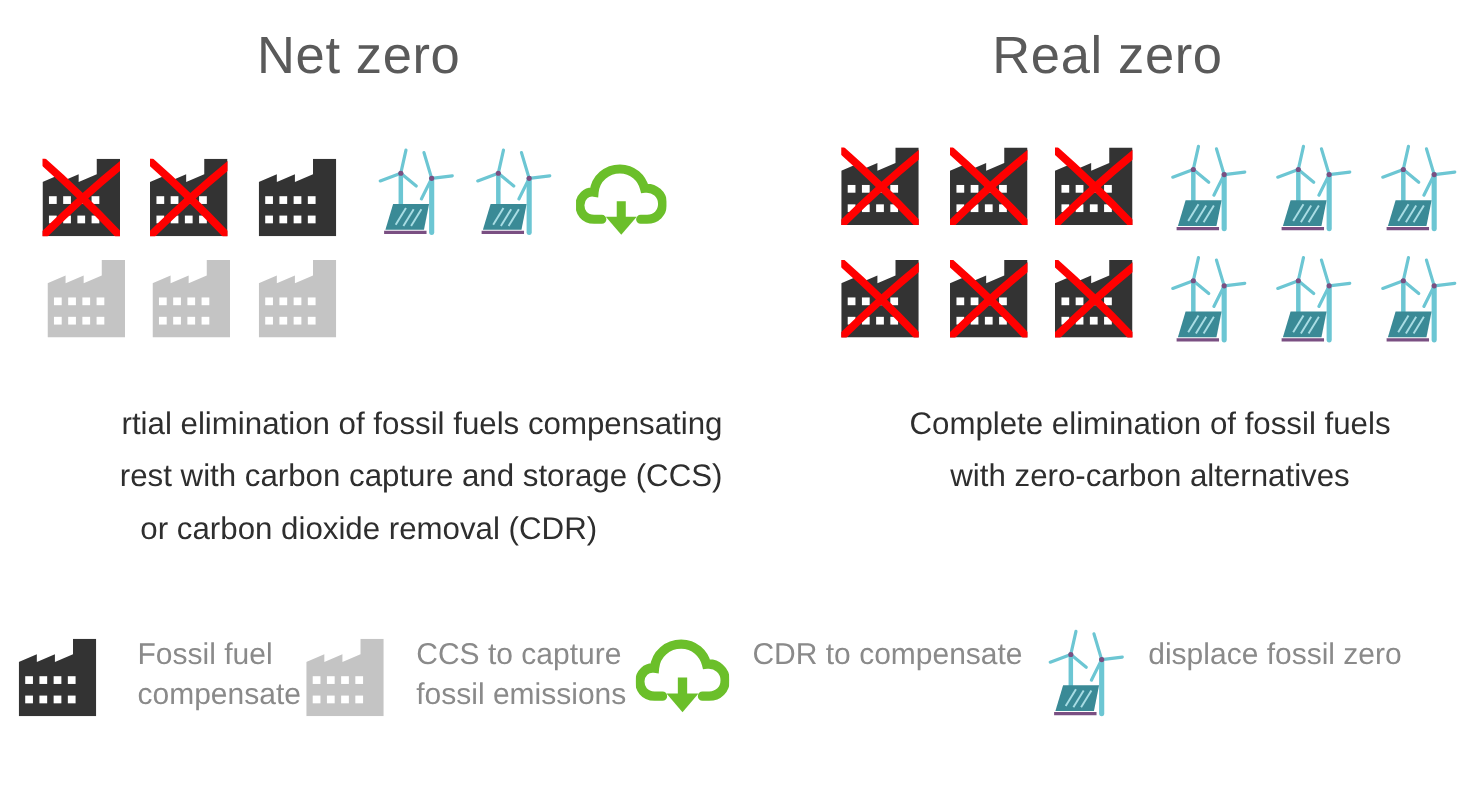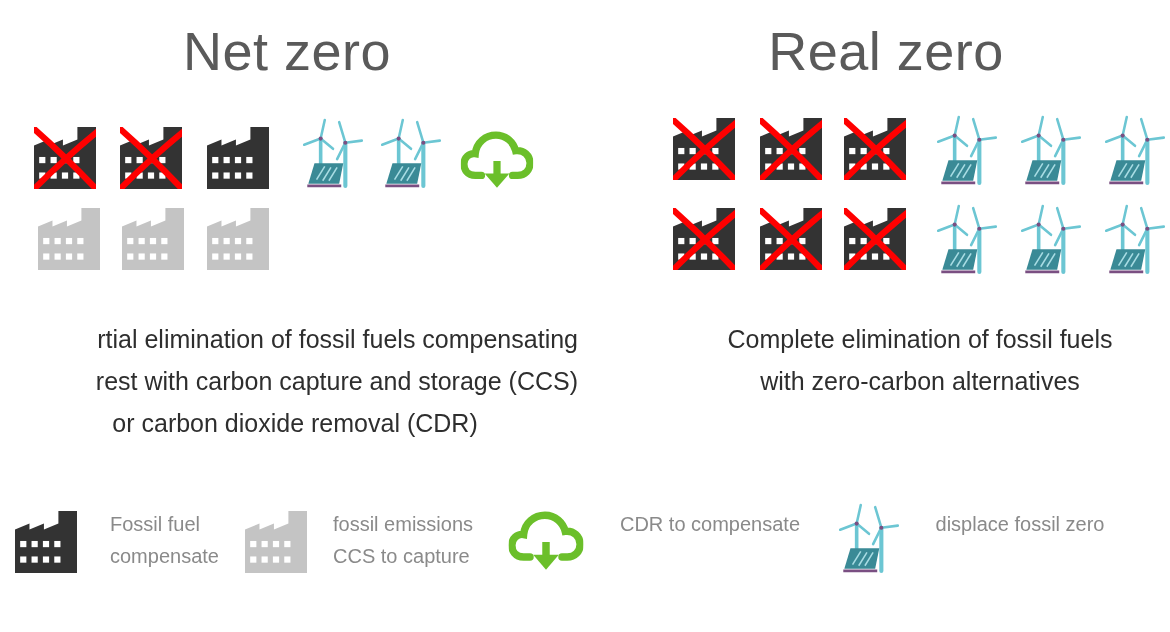--- a/index.html
+++ b/index.html
@@ -1,22 +1,22 @@
 <!DOCTYPE html>
 <html><head>
   <meta charset="utf-8">
   <style>
     html, body { margin: 0; padding: 0; background: #ffffff; }
     body { width: 1170px; height: 632px; position: relative; overflow: hidden;
            font-family: "Liberation Sans", "DejaVu Sans", sans-serif; }
     .abs { position: absolute; }
-    .title { font-size: 54px; color: #5a5a5a; font-weight: 300; letter-spacing: 0.5px;
+    .title { font-size: 42px; color: #5a5a5a; font-weight: 300; letter-spacing: 0.5px;
              text-align: center; white-space: nowrap; }
     .desc { font-size: 25px; color: #2e2e2e; text-align: center; line-height: 42px; white-space: nowrap; }
-    .legend-text { font-size: 20px; color: #8a8a8a; line-height: 32px; white-space: nowrap; }
+    .legend-text { font-size: 24px; color: #8a8a8a; line-height: 32px; white-space: nowrap; }
     .icon { position: absolute; width: 62px; height: 62px; }
     .icon svg { width: 100%; height: 100%; display: block; overflow: visible; }
   </style>
 </head>
 <body>
 
 <svg width="0" height="0" style="position:absolute">
   <defs>
     <symbol id="factory" viewBox="0 0 60 60">
       <path d="M0 18 L14 12 L14 18 L28 12 L28 18 L42 12 L42 0 L60 0 L60 60 L0 60 Z" fill="currentColor"></path>
@@ -208,22 +208,22 @@
     <div>Fossil fuel</div>
     <div>compensate</div>
   </div>
 
   <div class="icon" style="left:245px; top:511px; color:#c4c4c4;">
       <svg>
         <use href="#factory"></use>
       </svg>
     </div>
   <div class="abs legend-text" style="left:333px; top:508px;">
+    <div>CCS to capture</div>
     <div>fossil emissions</div>
-    <div>CCS to capture</div>
   </div>
 
   <div class="icon" style="left:508px; top:510px; width:76px; height:64px;">
       <svg viewBox="0 0 70 60">
         <use href="#cloud"></use>
       </svg>
     </div>
   <div class="abs legend-text" style="left:600px; top:508px; width:220px; text-align:center;">
     <div>CDR to compensate</div>
   </div>

